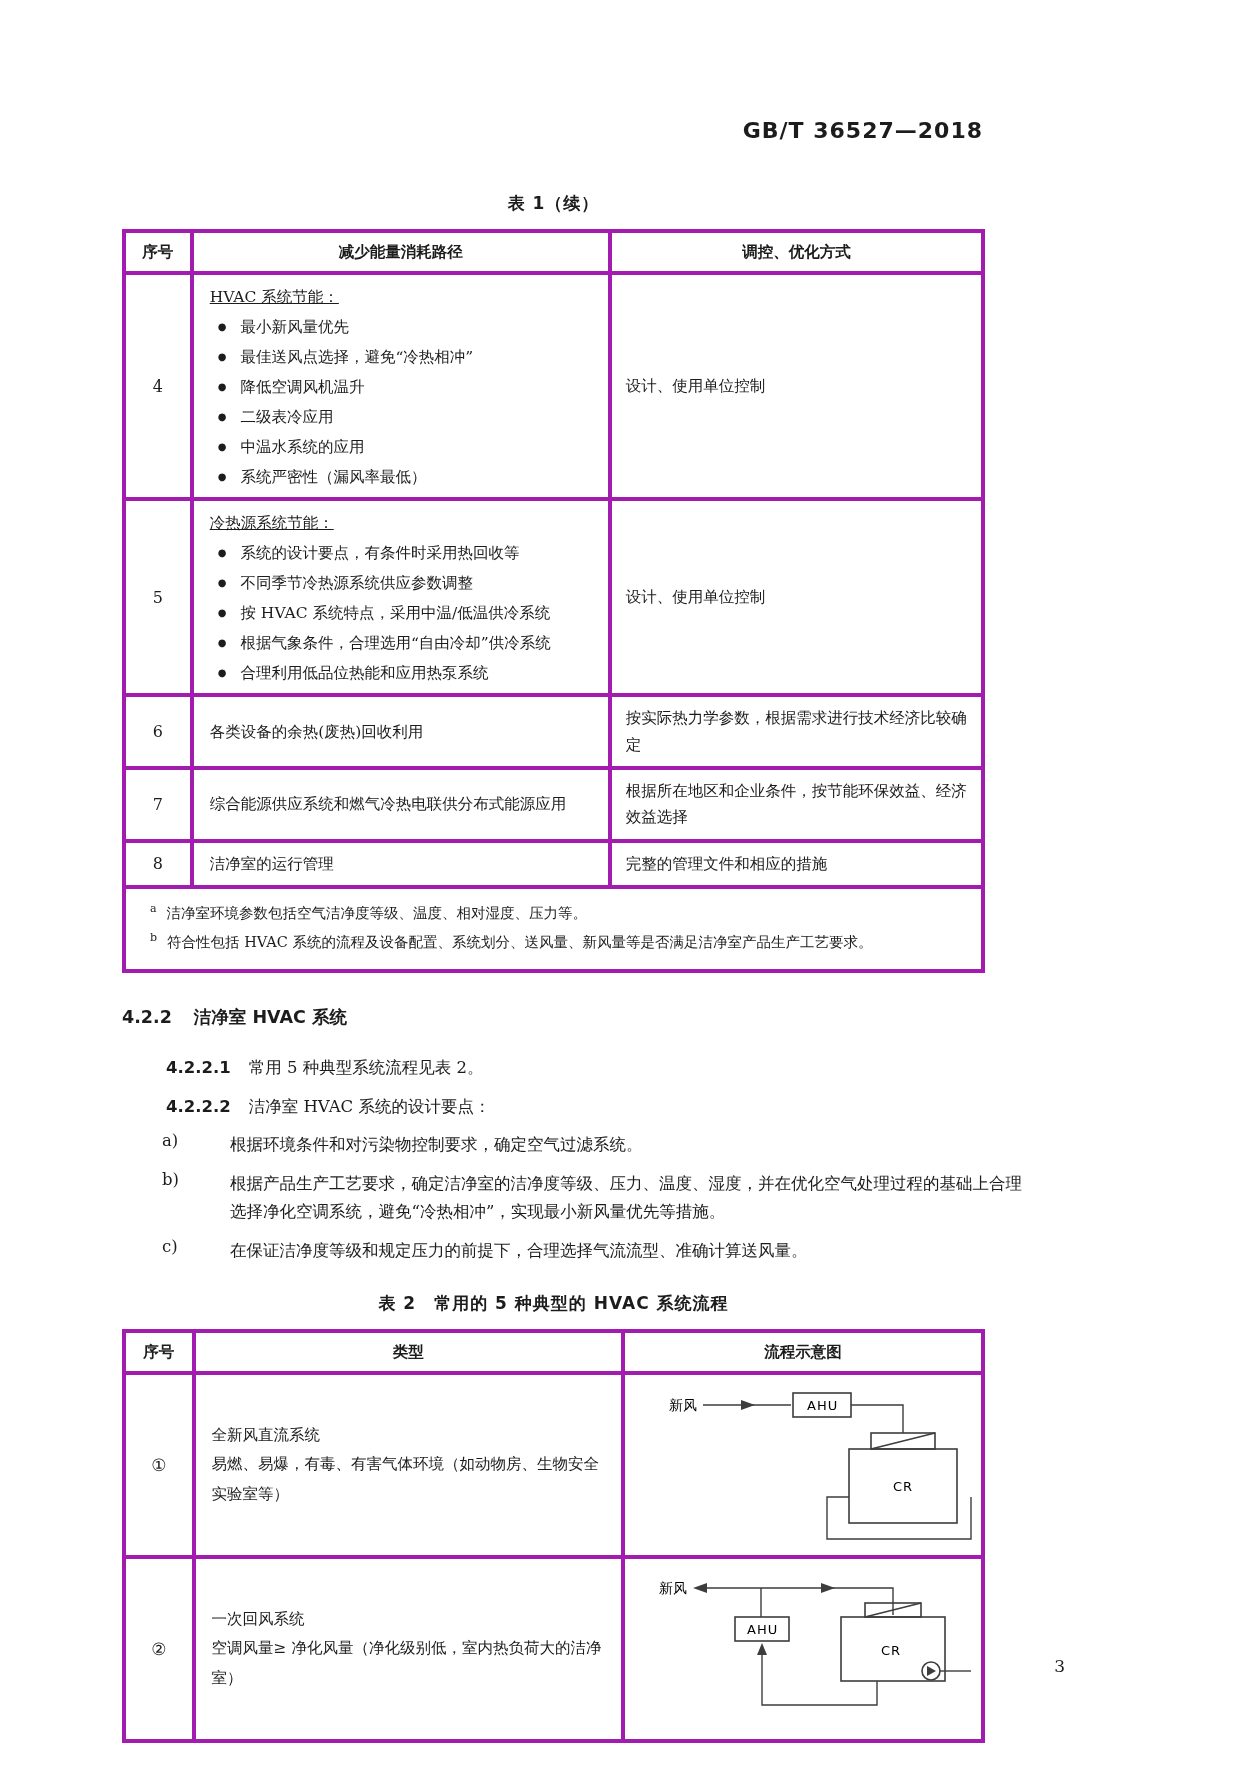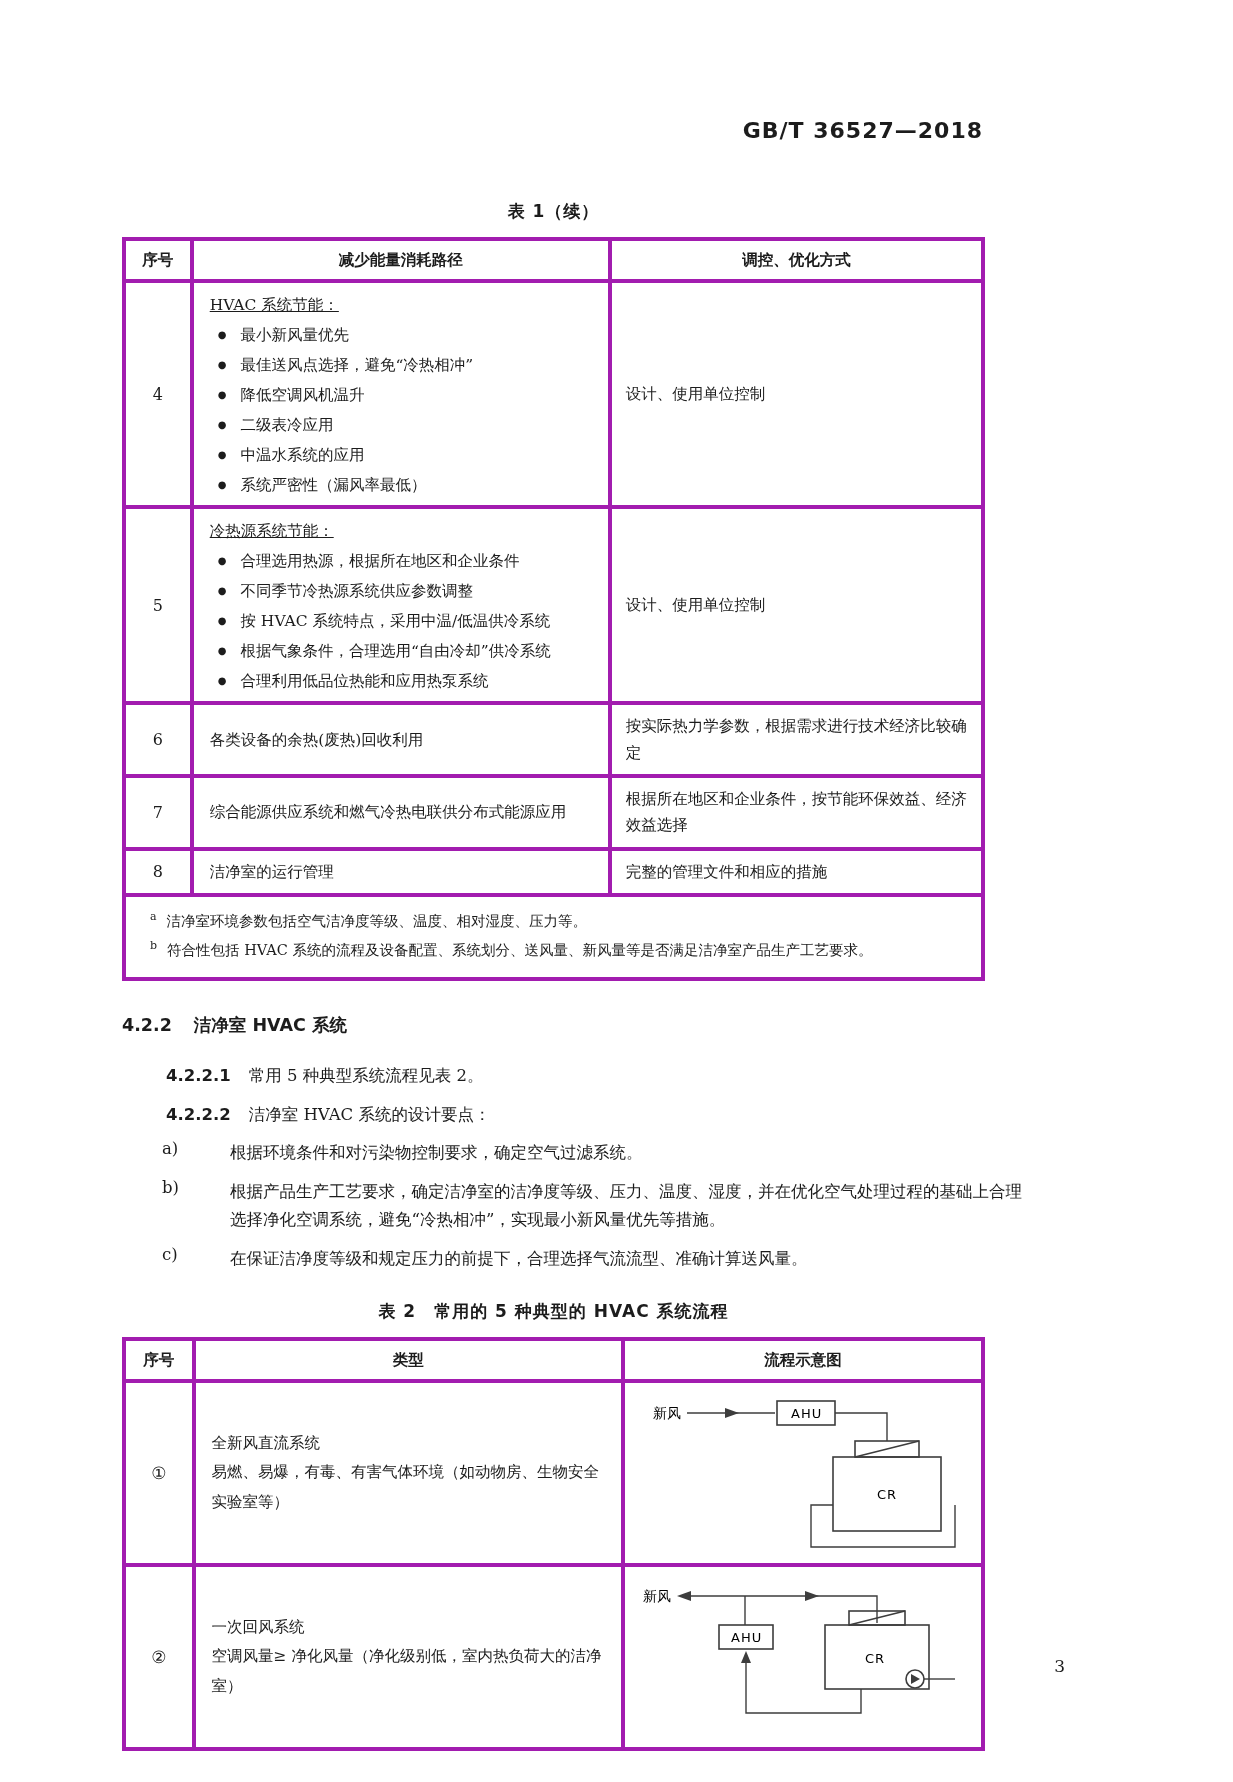--- a/index.html
+++ b/index.html
@@ -12,21 +12,21 @@
     overflow: hidden;
   }
   .page { position: absolute; inset: 0; background: #fff; }
 
   .doc-header {
     position: absolute; top: 118px; right: 250px;
     font-family: "DejaVu Sans", "Liberation Sans", sans-serif;
     font-weight: bold; font-size: 22px; letter-spacing: 1px;
   }
 
-  .content { position: absolute; left: 122px; top: 200px; width: 863px; }
+  .content { position: absolute; left: 122px; top: 192px; width: 863px; }
 
   .tbl-caption {
     text-align: center; font-family: "DejaVu Sans", sans-serif;
     font-weight: bold; font-size: 17px; margin-bottom: 14px;
     letter-spacing: 1px;
   }
 
   table.gbtable {
     width: 863px; border-collapse: collapse;
     border-top: 2px solid #1a1a1a;
@@ -68,21 +68,21 @@
   .clause .cnum { font-family: "DejaVu Sans", sans-serif; font-weight: bold; margin-right: 18px; margin-left: 44px; }
   .abc { display: flex; margin: 10px 0 10px 40px; width: 860px; }
   .abc .marker { width: 44px; flex: none; font-size: 16.5px; }
   .abc .txt { font-size: 16.5px; line-height: 1.75; margin-left: 24px; }
 
   .tbl2-caption { margin-top: 26px; }
 
   table.gbtable2 { font-size: 15.5px; }
   td.num2 { text-align: center; width: 70px; font-size: 17px; }
   td.type { width: 433px; padding: 10px 14px 10px 16px; line-height: 1.9; }
-  td.diag { width: 360px; text-align: left; padding: 4px 0; }
+  td.diag { width: 360px; text-align: right; padding: 4px 0; }
 
   svg text { font-family: "DejaVu Sans", sans-serif; }
   svg .cn { font-size: 14px; }
   svg .en { font-size: 13px; letter-spacing: 1px; }
   svg .wire { stroke: #3d3d3d; stroke-width: 1.4; fill: none; }
   svg .box  { stroke: #3d3d3d; stroke-width: 1.6; fill: none; }
   svg .arrow { fill: #3d3d3d; stroke: none; }
 
   .page-number {
     position: absolute; right: 168px; bottom: 106px;
@@ -139,21 +139,21 @@
         </td>
         <td class="ctrl">设计、使用单位控制</td>
       </tr>
 
       <tr>
         <td class="num">5</td>
         <td class="path">
           <div class="cell-title">冷热源系统节能：</div>
           <div class="bullet-line">
                 <span class="bullet-dot">●</span>
-                <span>合理选用热源，根据所在地区和企业条件</span>
+                <span>系统的设计要点，有条件时采用热回收等</span>
               </div>
           <div class="bullet-line">
                 <span class="bullet-dot">●</span>
                 <span>不同季节冷热源系统供应参数调整</span>
               </div>
           <div class="bullet-line">
                 <span class="bullet-dot">●</span>
                 <span>按 HVAC 系统特点，采用中温/低温供冷系统</span>
               </div>
           <div class="bullet-line">

